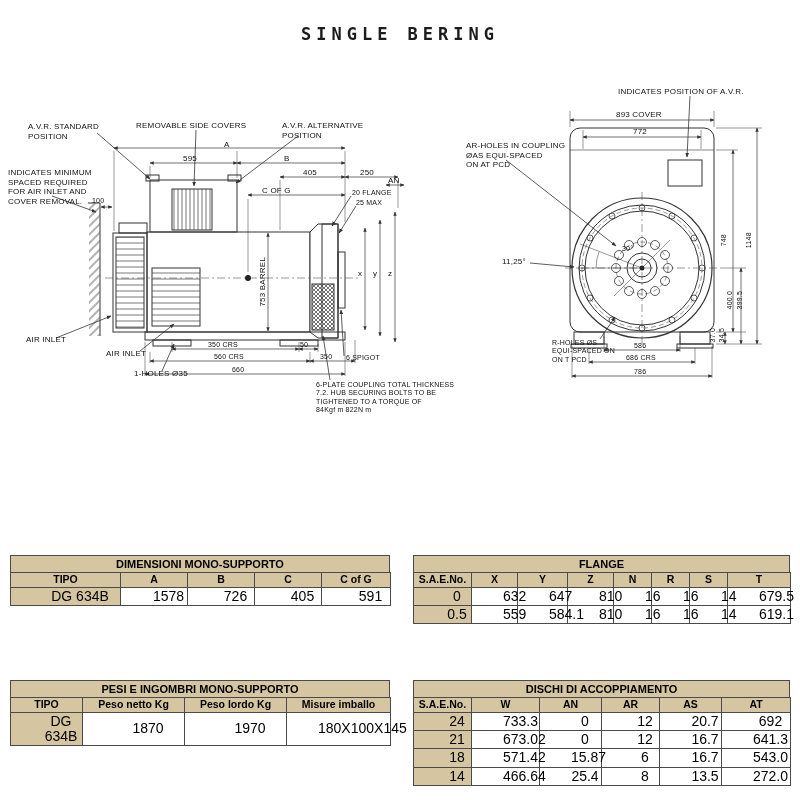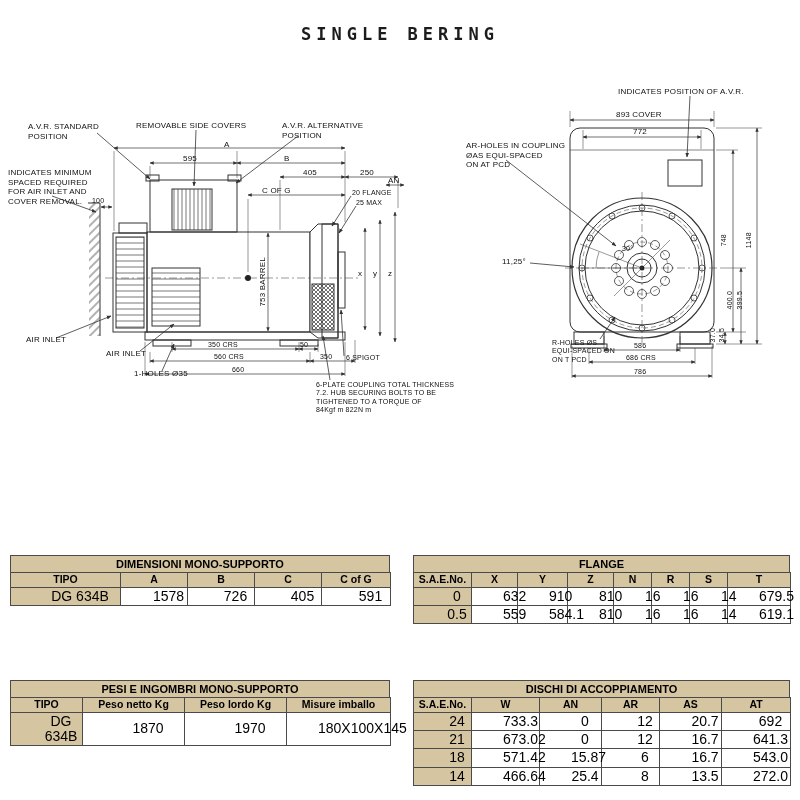--- a/index.html
+++ b/index.html
@@ -335,21 +335,21 @@
         <th>N</th>
         <th>R</th>
         <th>S</th>
         <th>T</th>
       </tr>
         </thead>
       <tbody>
         <tr>
           <td class="key">0</td>
           <td>632</td>
-          <td>910</td>
+          <td>647</td>
           <td>810</td>
           <td>16</td>
           <td>16</td>
           <td>14</td>
           <td>679.5</td>
         </tr>
         <tr>
           <td class="key">0.5</td>
           <td>559</td>
           <td>584.1</td>

